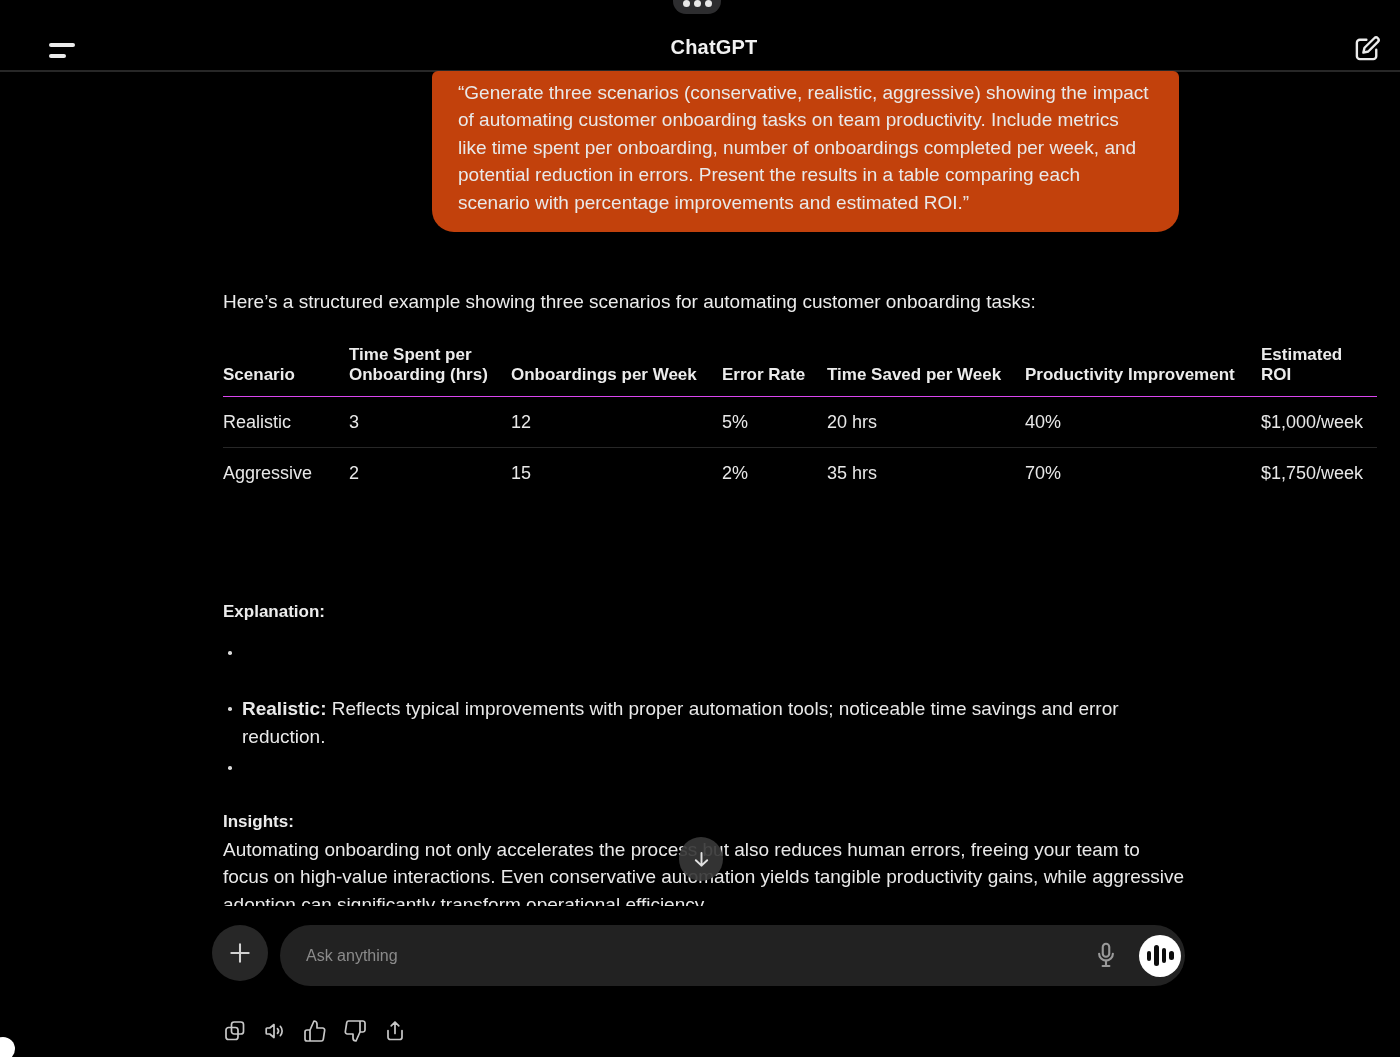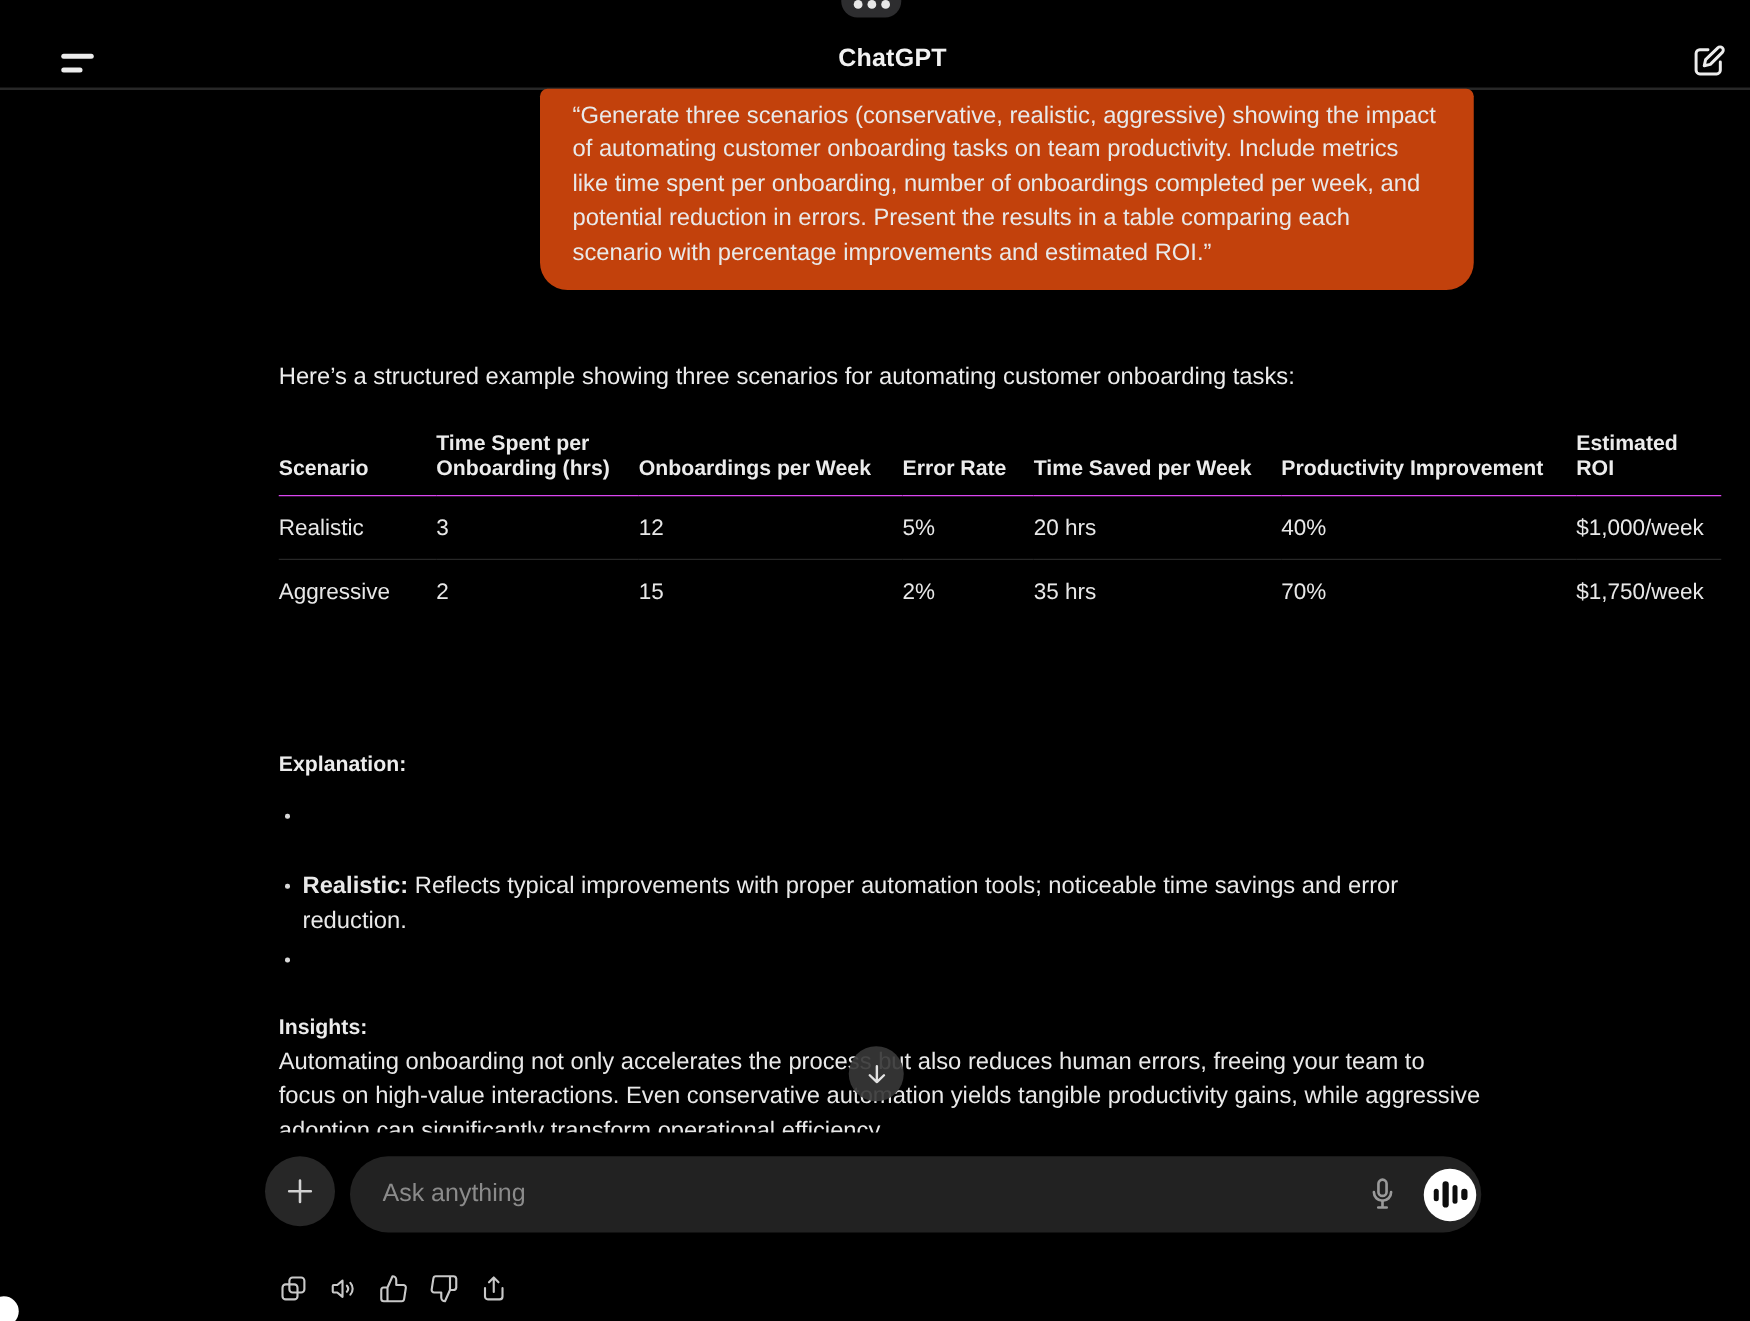--- a/index.html
+++ b/index.html
@@ -73,21 +73,21 @@
     background:#272727; display:flex; align-items:center; justify-content:center; cursor:pointer;
   }
   .input-pill {
     position:absolute; left:280px; top:19px; width:905px; height:61px; border-radius:31px;
     background:#222222;
   }
   .input-pill input {
     position:absolute; left:26px; top:0; width:770px; height:61px;
     background:transparent; border:none; outline:none;
     font-family:"Liberation Sans","DejaVu Sans",sans-serif;
-    font-size:20px; color:#ececec;
+    font-size:16px; color:#ececec;
   }
   .input-pill input::placeholder { color:#8b8b8b; opacity:1; }
   .mic-btn { position:absolute; right:64px; top:15px; width:30px; height:30px; cursor:pointer; }
   .voice-btn {
     position:absolute; right:4px; top:9.5px; width:42px; height:42px; border-radius:50%;
     background:#fff; display:flex; align-items:center; justify-content:center; gap:3px; cursor:pointer;
   }
   .voice-btn i { display:block; width:4.5px; border-radius:3px; background:#0d0d0d; }
   .vb1{height:10px}.vb2{height:21px}.vb3{height:15px}.vb4{height:9px}
 

